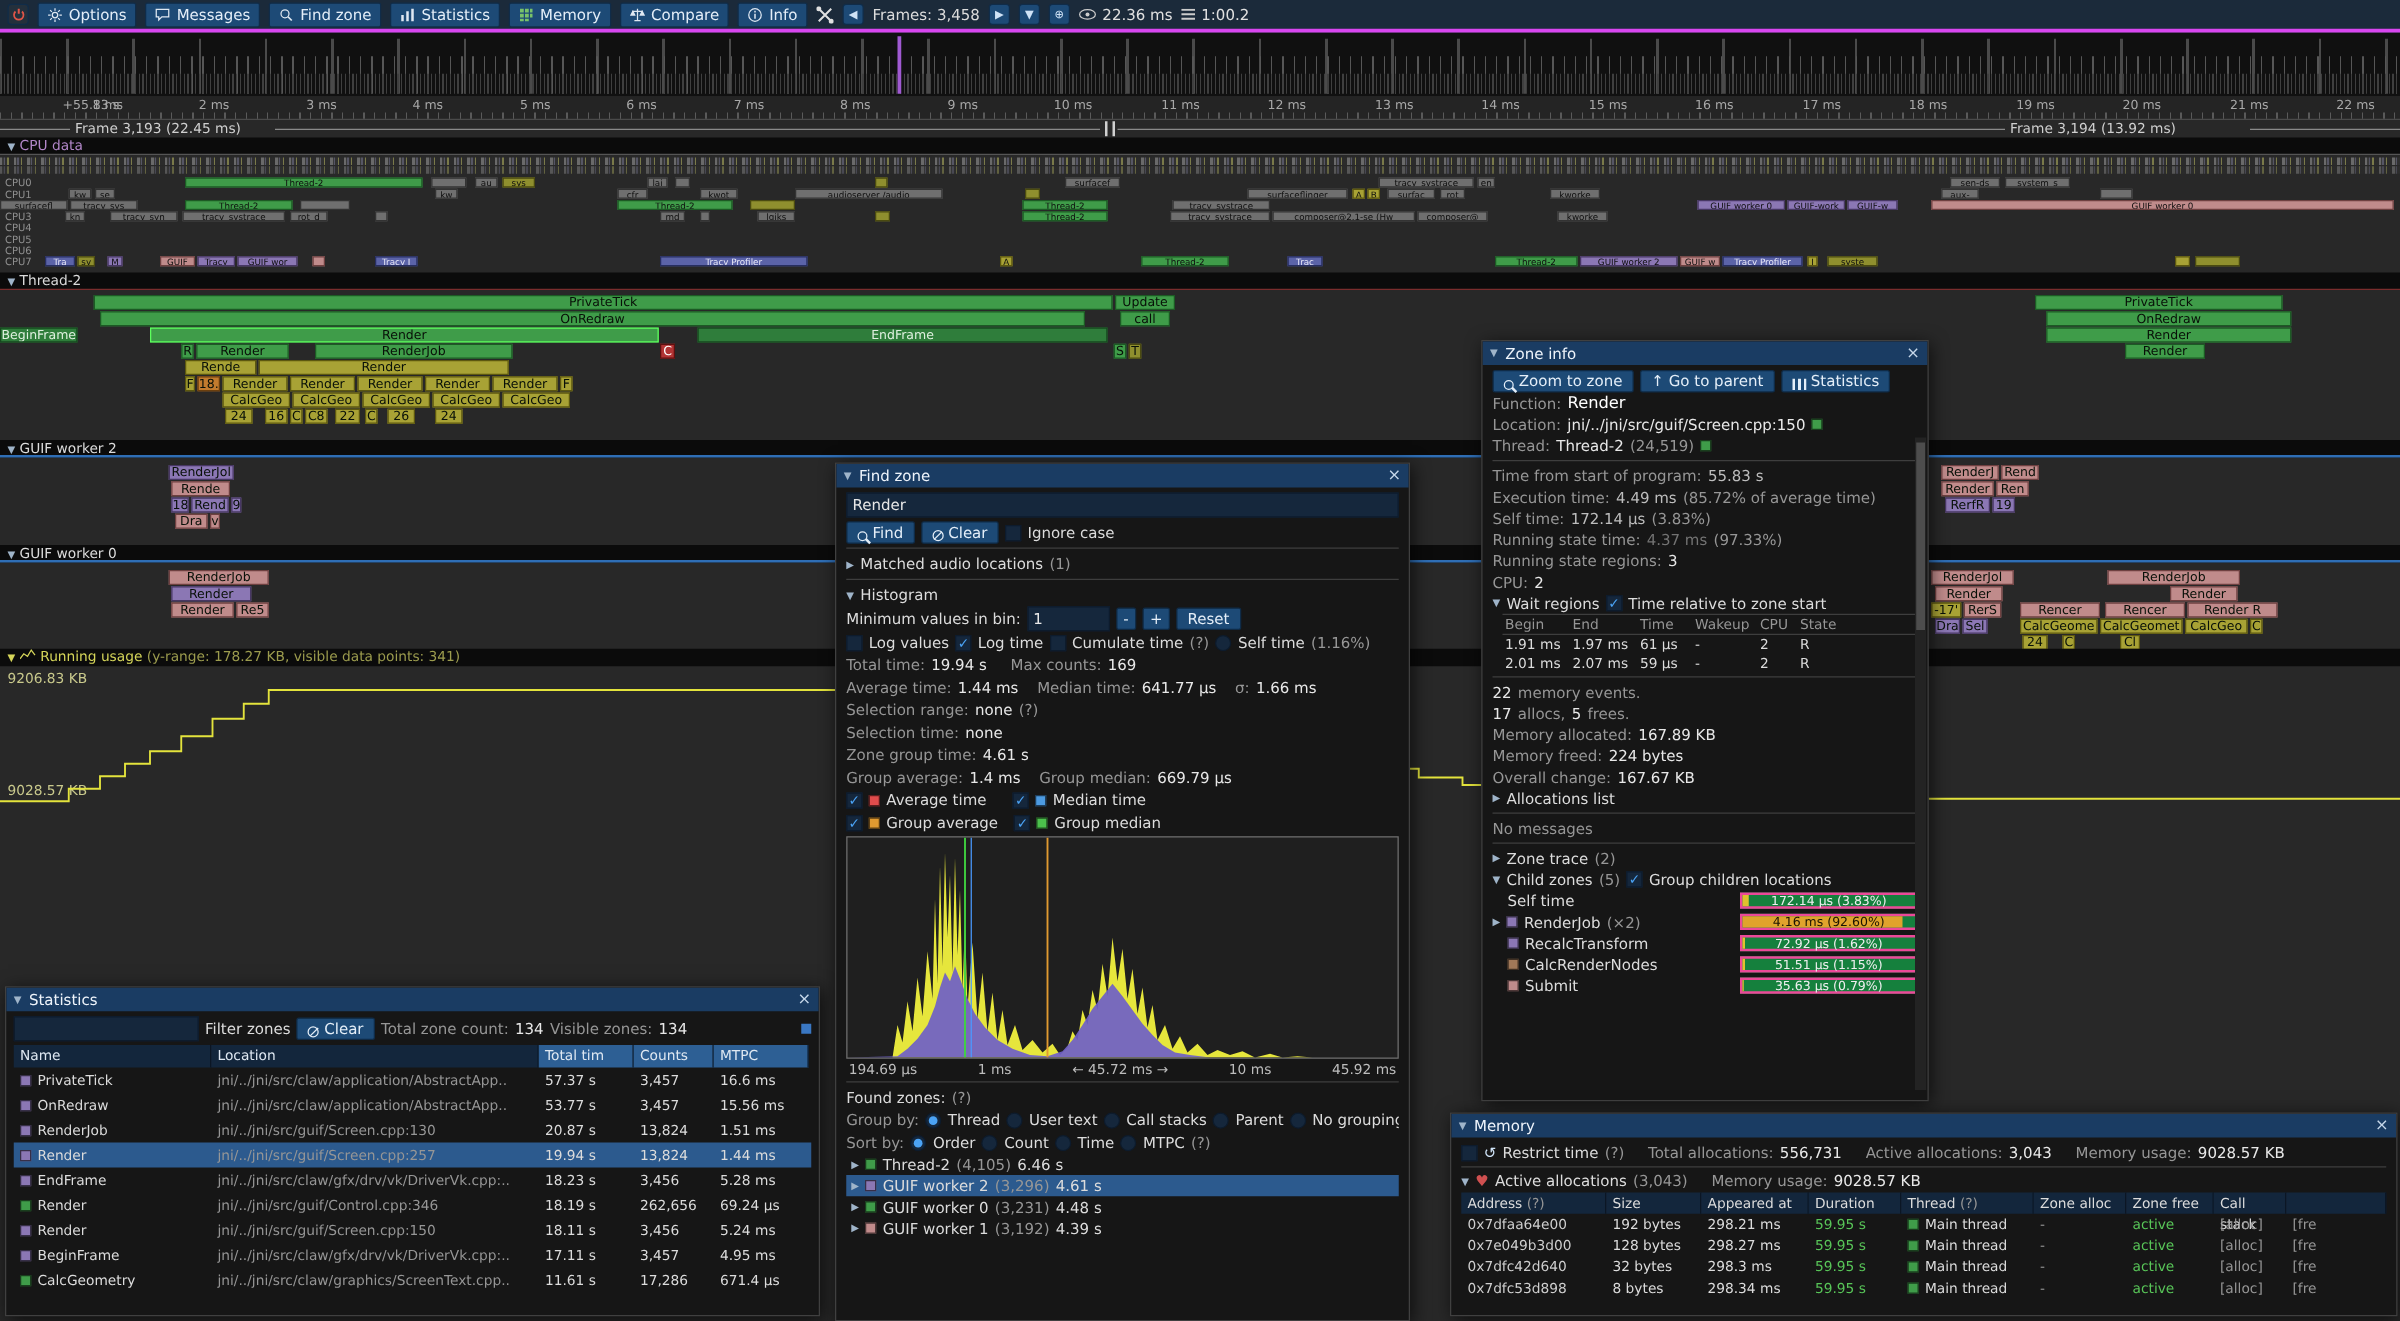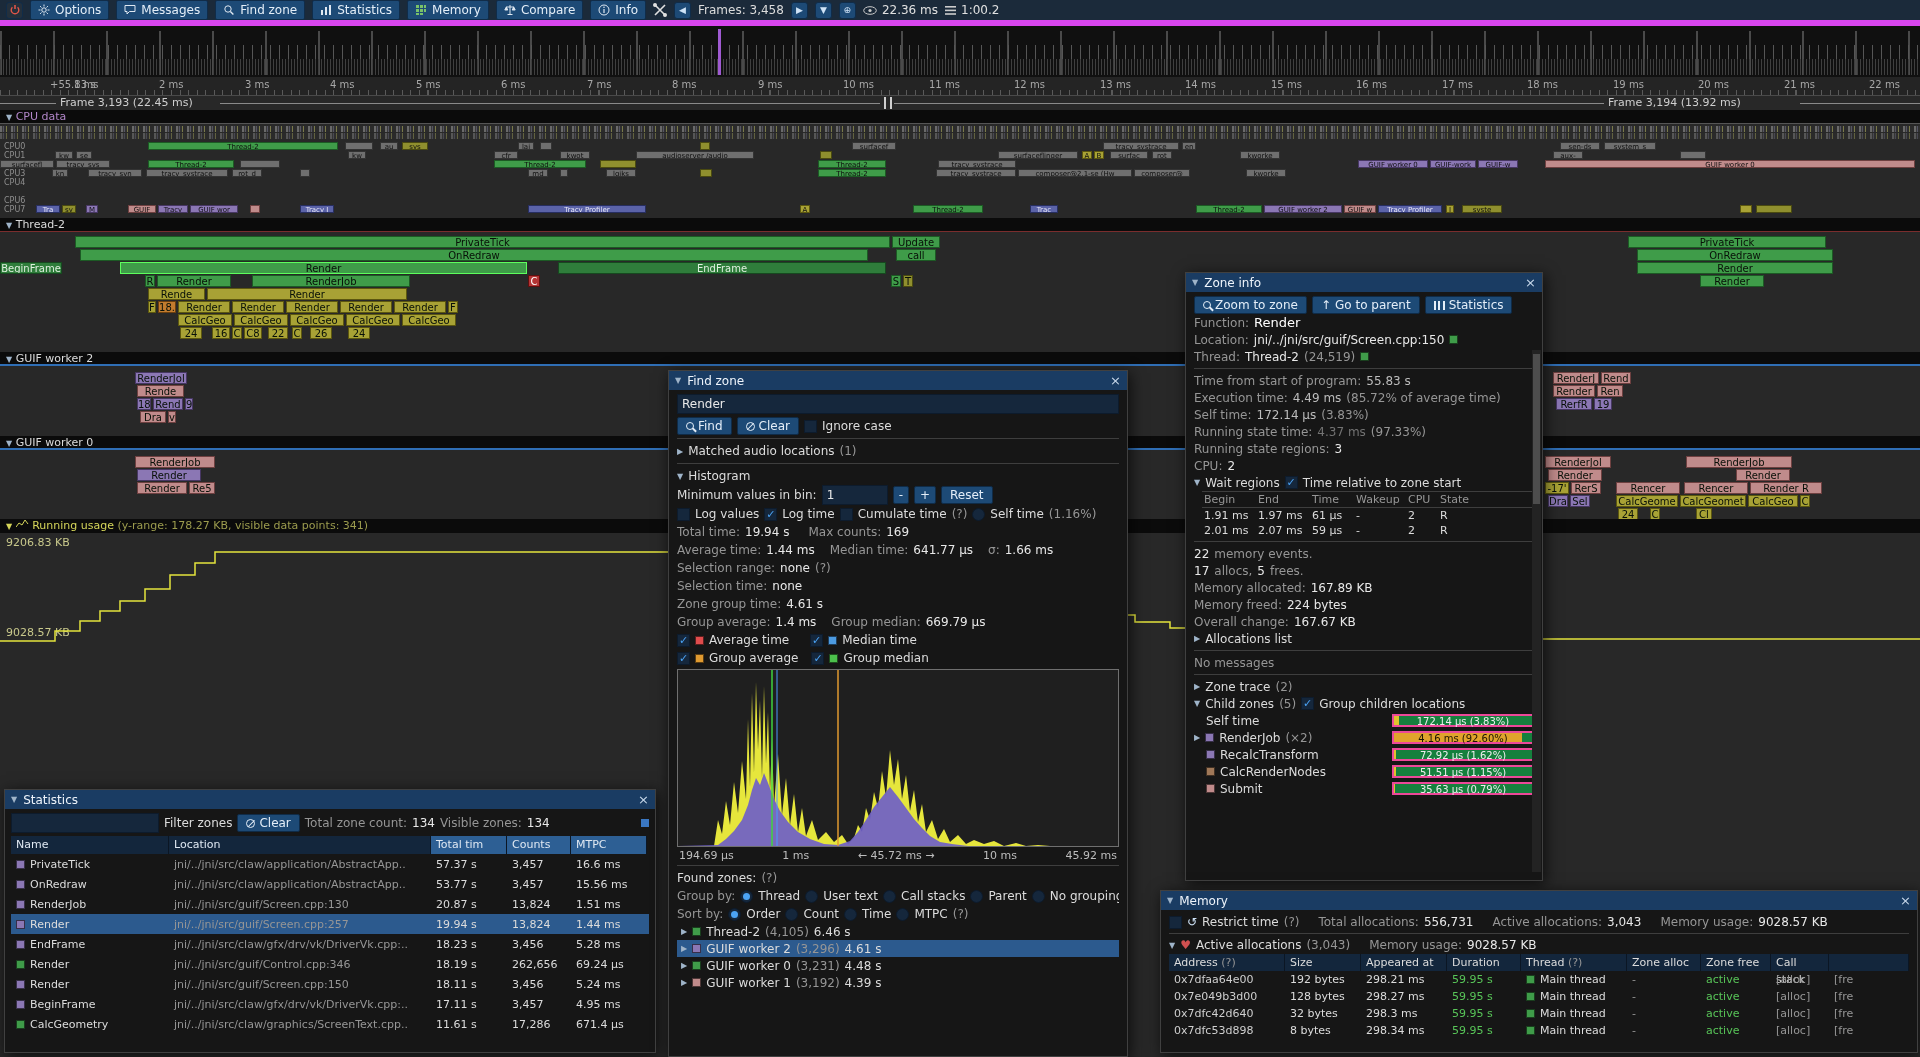--- a/index.html
+++ b/index.html
@@ -2,21 +2,21 @@
 <html><head>
 <meta charset="utf-8">
 <style>
 *{box-sizing:border-box;margin:0;padding:0;font-style:normal}
 html,body{background:#000}
 #app{position:relative;width:1920px;height:1057px;overflow:hidden;background:#282828;
  font-family:"DejaVu Sans","Liberation Sans",sans-serif;font-size:12px;color:#dcdcdc}
 .dim{color:#969696}
 .val{color:#e8e8e8}
 
-.toolbar{position:absolute;top:0;left:0;right:0;height:26px;background:#1b2a3a;display:flex;align-items:center;gap:7px;padding:0 6px;border-bottom:6px solid #d946ef;z-index:5}
+.toolbar{position:absolute;top:0;left:0;right:0;height:26px;background:#1b2a3a;display:flex;align-items:center;gap:7px;padding:0 6px;border-bottom:3px solid #d946ef;z-index:5}
 .tbtn{display:inline-flex;align-items:center;gap:5px;background:#1d4a76;border:1px solid #102c49;border-radius:2px;padding:2px 7px;color:#e4eef8;white-space:nowrap}
 .tnav{width:17px;height:17px;border-radius:3px;background:#1d4a76;border:1px solid #102c49;color:#cfe3f7;display:inline-flex;align-items:center;justify-content:center;font-size:9px}
 .tstat{display:inline-flex;align-items:center;gap:5px;color:#e0e0e0}
 .ticon{display:inline-flex;align-items:center}
 
 .framestrip{position:absolute;top:26px;left:0;right:0;height:51px;background:#101010;overflow:hidden}
 .fs-base{position:absolute;bottom:2px;left:0;right:0;height:16px;background:repeating-linear-gradient(90deg,#3f3f3f 0 1px,transparent 1px 3px)}
 .fs-mid{position:absolute;bottom:2px;left:0;right:0;height:30px;background:repeating-linear-gradient(90deg,#565656 0 1px,transparent 1px 9px)}
 .fs-tall{position:absolute;bottom:2px;left:0;right:0;height:44px;background:repeating-linear-gradient(90deg,#4a4a4a 0 2px,transparent 2px 53px)}
 .fs-purple{position:absolute;bottom:2px;left:718px;width:3px;height:46px;background:#a05ad2}
@@ -48,21 +48,21 @@
 .cpulab{position:absolute;left:4px;font-size:8px;color:#8f8f8f;line-height:9px}
 .dense{position:absolute;left:0;right:0;height:6px;background:repeating-linear-gradient(90deg,#6a6a6a 0 2px,#3a3a3a 2px 3px,#565665 3px 4px,#303030 4px 6px,#7a7a4a 6px 7px,#2b2b2b 7px 11px)}
 .memlab{position:absolute;font-size:11px;color:#c9c98c;white-space:nowrap}
 
 .w{position:absolute;background:#161616;border:1px solid #404040;box-shadow:2px 3px 14px rgba(0,0,0,.7);z-index:10;display:flex;flex-direction:column;overflow:hidden}
 .wtb{height:19px;background:#1a3c63;display:flex;align-items:center;gap:6px;padding:0 6px;font-size:12px;color:#eef4fb;flex:none}
 .wtb .x{margin-left:auto;color:#c7d8ea;font-size:13px;line-height:13px}
 .wbody{padding:4px 8px;flex:1;overflow:hidden;position:relative}
 .row{display:flex;align-items:center;gap:5px;min-height:18px;font-size:12px;white-space:nowrap}
 .hr{border-top:1px solid #3e3e3e;margin:3px 0}
-.btn{display:inline-flex;align-items:center;gap:4px;background:#1d4a76;border:1px solid #0f2b47;border-radius:2px;padding:1px 8px;color:#e4eef8;font-size:12px;white-space:nowrap}
+.btn{display:inline-flex;align-items:flex-end;gap:4px;background:#1d4a76;border:1px solid #0f2b47;border-radius:2px;padding:1px 8px;color:#e4eef8;font-size:12px;white-space:nowrap}
 .btn.sm{padding:1px 5px}
 .inp{background:#15273c;border:1px solid #0d1b2c;color:#e8e8e8;font-size:12px;padding:2px 4px;font-family:inherit}
 .cb{width:13px;height:13px;background:#15273c;border:1px solid #0d1b2c;display:inline-flex;align-items:center;justify-content:center;flex:none}
 .cb.on::after{content:"✓";color:#4ba3f5;font-size:11px;font-weight:bold}
 .rb{width:13px;height:13px;border-radius:50%;background:#15273c;border:1px solid #0d1b2c;display:inline-flex;align-items:center;justify-content:center;flex:none}
 .rb.on::after{content:"";width:7px;height:7px;border-radius:50%;background:#4ba3f5}
 .sq{width:9px;height:9px;display:inline-block;flex:none;border:1px solid rgba(0,0,0,.6)}
 .sq.red{background:#e04c4c}.sq.blue{background:#4c9ae0}.sq.orange{background:#e09a30}.sq.green{background:#4cc04c}
 .sq.p{background:#8b77b4}.sq.g{background:#3f9c49}.sq.pk{background:#c08b8b}.sq.brown{background:#a07858}
 
@@ -338,20 +338,23 @@
       <i class="cs ol" style="left:700px;width:12px"></i>
       <i class="cs g" style="left:818px;width:68px">Thread-2</i>
       <i class="cs gr" style="left:936px;width:80px">tracy_systrace</i>
       <i class="cs gr" style="left:1018px;width:114px">composer@2.1-se (Hw</i>
       <i class="cs gr" style="left:1134px;width:56px">composer@</i>
       <i class="cs gr" style="left:1246px;width:40px">kworke</i>
     </div>
     <div class="trow" style="top:68px;height:9px">
         <span class="cpulab">CPU4</span>
       </div>
+    <div class="trow" style="top:77px;height:9px">
+        <span class="cpulab">CPU5</span>
+      </div>
     <div class="trow" style="top:86px;height:9px">
         <span class="cpulab">CPU6</span>
       </div>
 
     <div class="trow" style="top:95px;height:9px">
       <span class="cpulab">CPU7</span>
       <i class="cs bl" style="left:36px;width:24px">Tra</i>
       <i class="cs ol" style="left:62px;width:14px">sy</i>
       <i class="cs p" style="left:86px;width:12px">M</i>
       <i class="cs pk" style="left:128px;width:28px">GUIF</i>

